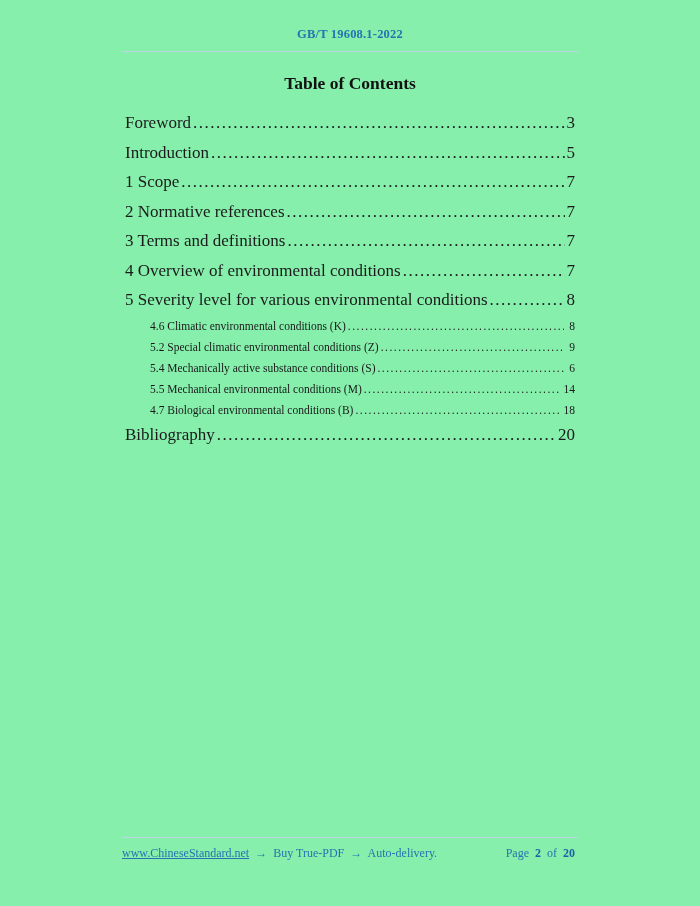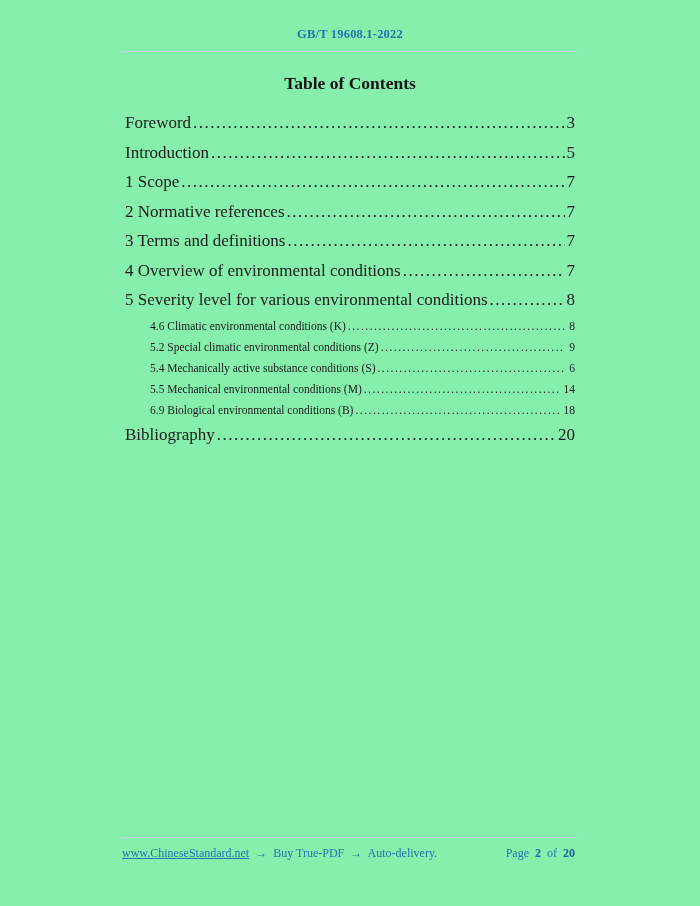--- a/index.html
+++ b/index.html
@@ -191,21 +191,21 @@
       <span class="toc-page">6</span>
     </div>
 
     <div class="toc-row level2">
       <span class="toc-label">5.5 Mechanical environmental conditions (M)</span>
       <span class="toc-dots"></span>
       <span class="toc-page">14</span>
     </div>
 
     <div class="toc-row level2">
-      <span class="toc-label">6.9 Biological environmental conditions (B)</span>
+      <span class="toc-label">4.7 Biological environmental conditions (B)</span>
       <span class="toc-dots"></span>
       <span class="toc-page">18</span>
     </div>
 
     <div class="toc-row level1">
       <span class="toc-label">Bibliography</span>
       <span class="toc-dots"></span>
       <span class="toc-page">20</span>
     </div>
 

